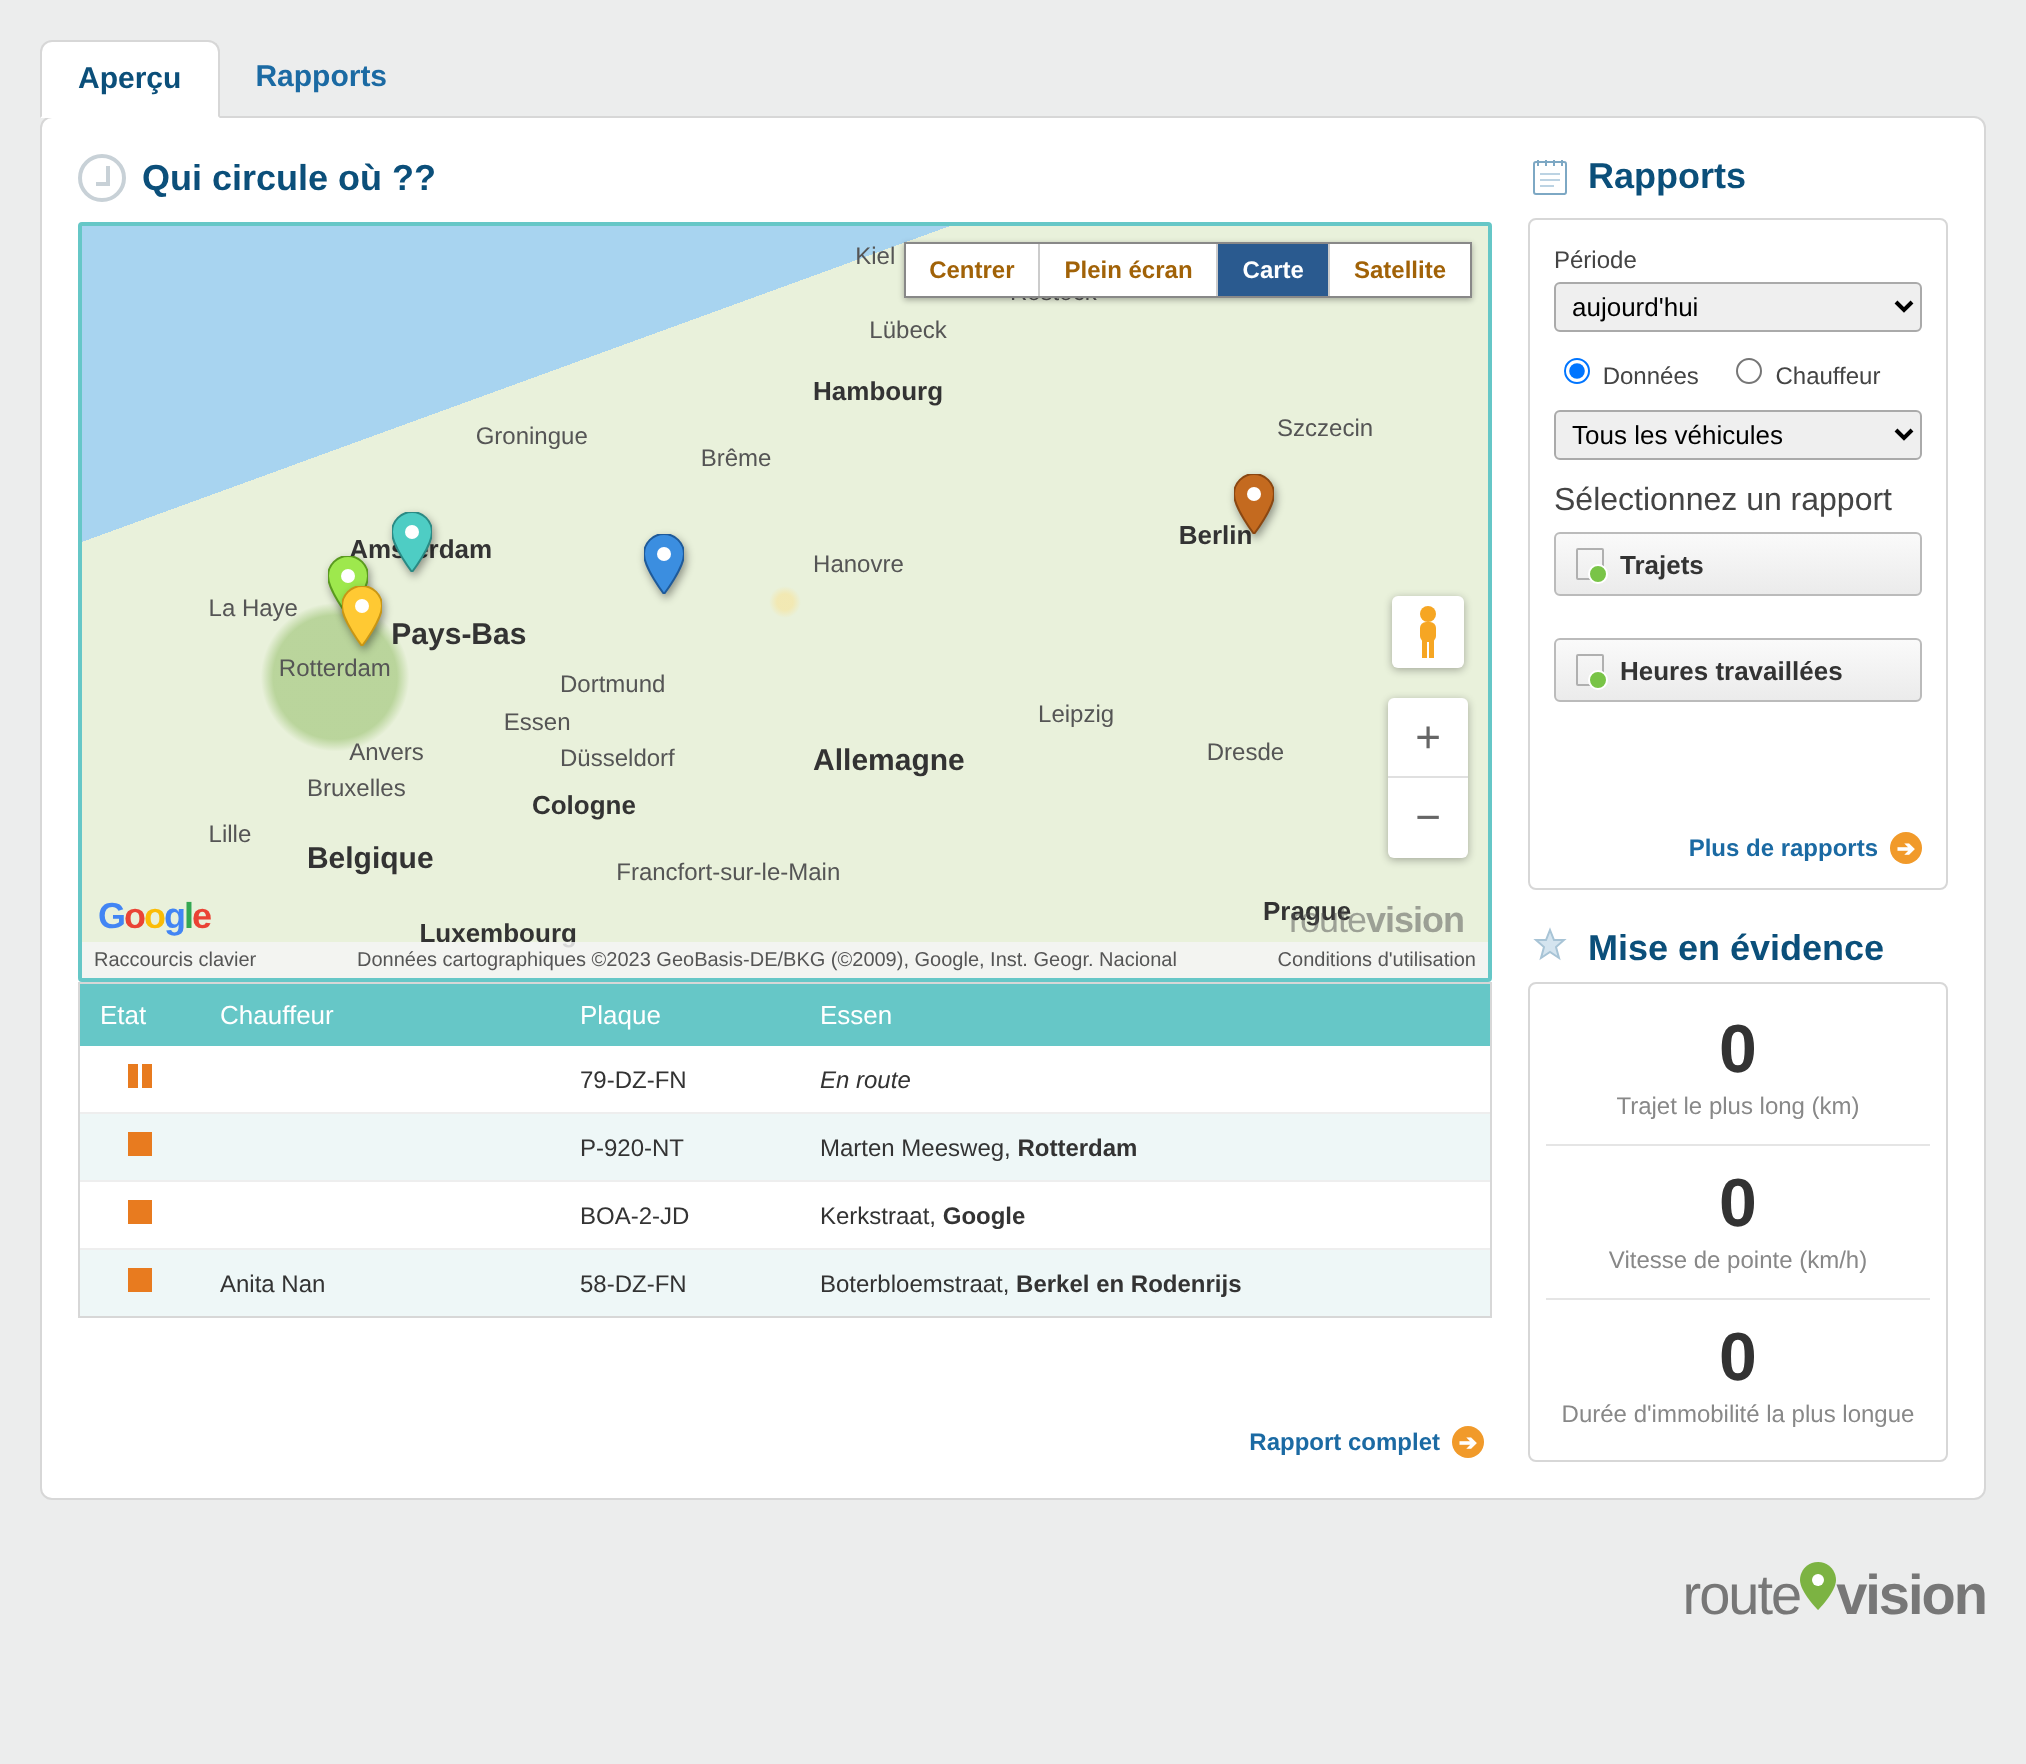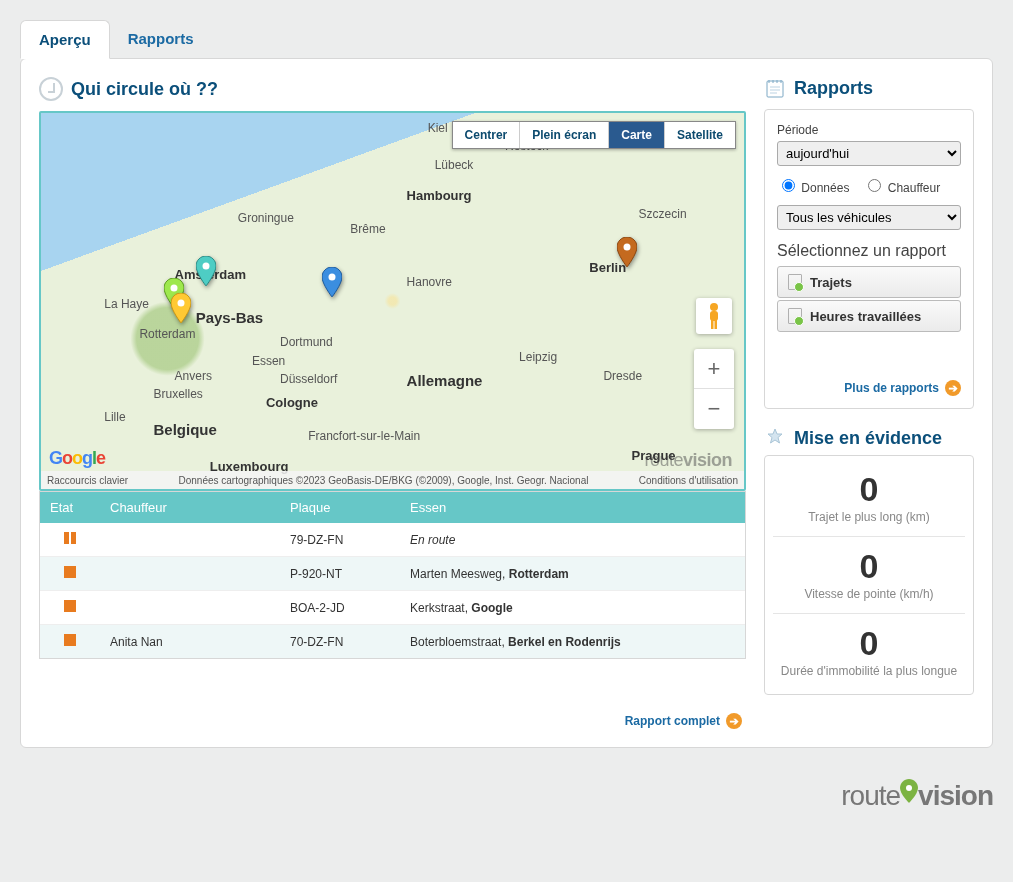--- a/index.html
+++ b/index.html
@@ -19,21 +19,21 @@
   .map-bg { position:absolute; inset:0;
     background:
       radial-gradient(circle at 18% 60%, rgba(139,185,93,.5) 5%, transparent 6%),
       radial-gradient(circle at 50% 50%, rgba(255,220,120,.4) 1%, transparent 2%),
       linear-gradient(160deg,#a8d4f0 0 25%,#e9f1db 25% 100%);
   }
   .city { position:absolute; font-size:12px; color:#555; white-space:nowrap; }
   .city.bold { font-weight:bold; color:#333; font-size:13px; }
   .city.big { font-weight:bold; font-size:15px; color:#333; }
   .map-ctrls { position:absolute; top:8px; right:8px; background:#fff; border:1px solid #888; display:flex; box-shadow:0 1px 3px rgba(0,0,0,.3); }
-  .mapbtn { padding:6px 12px; font-size:12px; font-weight:bold; color:#0c4a6e; border-right:1px solid #ccc; cursor:pointer; }
+  .mapbtn { padding:6px 12px; font-size:12px; font-weight:bold; color:#a16207; border-right:1px solid #ccc; cursor:pointer; }
   .mapbtn:last-child { border-right:none; }
   .mapbtn.active { background:#2a5a8f; color:#fff; }
   .zoom { position:absolute; right:10px; bottom:60px; width:40px; background:#fff; border-radius:3px; box-shadow:0 1px 4px rgba(0,0,0,.3); overflow:hidden; }
   .zbtn { height:40px; display:flex; align-items:center; justify-content:center; font-size:22px; color:#666; border-bottom:1px solid #e0e0e0; cursor:pointer; }
   .zbtn:last-child { border-bottom:none; }
   .pegman { position:absolute; right:12px; bottom:155px; width:36px; height:36px; background:#fff; border-radius:3px; box-shadow:0 1px 4px rgba(0,0,0,.3); display:flex; align-items:center; justify-content:center; }
   .pegsvg { width:22px; height:28px; }
   .pin { position:absolute; width:20px; height:30px; }
   .pin svg { width:100%; height:100%; filter:drop-shadow(1px 2px 2px rgba(0,0,0,.4)); }
   .mapfooter { position:absolute; left:0; right:0; bottom:0; height:18px; background:rgba(245,245,245,.85); font-size:10px; color:#555; display:flex; align-items:center; gap:10px; padding:0 6px; }
@@ -49,21 +49,21 @@
   .st-icon { display:inline-block; width:12px; height:12px; background:#e87b1f; }
   .st-icon.moving { background:linear-gradient(90deg,#e87b1f 40%,#fff 40% 60%,#e87b1f 60%); }
   .linklike { color:#1b6aa3; font-weight:bold; font-size:12px; cursor:pointer; display:inline-flex; align-items:center; gap:6px;margin-top:44px; }
   .arrowdot { width:16px; height:16px; border-radius:50%; background:#f19a2a; color:#fff; display:inline-flex; align-items:center; justify-content:center; font-size:11px; }
   .full-report { text-align:right; padding:10px 4px 0; }
   .card { border:1px solid #d7d7d7; border-radius:4px; padding:12px; }
   .card label { font-size:12px; color:#444; }
   select { width:100%; padding:3px 4px; margin-top:4px; font-size:13px; border:1px solid #aaa; border-radius:3px; }
   .radios { display:flex; gap:14px; margin:10px 0 6px; font-size:12px; }
   .report-label { font-size:16px; color:#444; margin:12px 0 6px; }
-  .rpt-btn { display:flex; align-items:center; gap:8px; width:100%; padding:7px 10px; margin-bottom:2px; border:1px solid #bbb; border-radius:3px; background:linear-gradient(#fafafa,#ebebeb); font-size:13px; font-weight:bold; color:#333; cursor:pointer; text-align:center; }
+  .rpt-btn { display:flex; align-items:center; gap:8px; width:100%; padding:7px 10px; margin-bottom:21px; border:1px solid #bbb; border-radius:3px; background:linear-gradient(#fafafa,#ebebeb); font-size:13px; font-weight:bold; color:#333; cursor:pointer; text-align:center; }
   .rpt-icon { width:14px; height:16px; border:1px solid #b0b0b0; border-radius:1px; position:relative; }
   .rpt-icon:after { content:""; position:absolute; right:-3px; bottom:-3px; width:8px; height:8px; border-radius:50%; background:#79c447; border:1px solid #fff; }
   .more-rpts { text-align:right; margin-top:4px; }
   .hi-sec .section-header { margin-bottom:6px; }
   .highlight { text-align:center; padding:12px 4px; border-bottom:1px solid #e5e5e5; }
   .highlight:last-child { border-bottom:none; }
   .hval { font-size:34px; font-weight:bold; color:#333; line-height:1; }
   .hlabel { font-size:12px; color:#888; margin-top:4px; }
   .brand { text-align:right; padding:10px 20px 20px; font-size:28px; color:#777; font-weight:400; letter-spacing:-1px; }
   .brand b { font-weight:700; color:#777; }
@@ -193,21 +193,21 @@
               </tr>
               <tr>
                 <td style="text-align: center;"><span class="st-icon"></span></td>
                 <td></td>
                 <td>BOA-2-JD</td>
                 <td>Kerkstraat, <b>Google</b></td>
               </tr>
               <tr>
                 <td style="text-align: center;"><span class="st-icon"></span></td>
                 <td>Anita Nan</td>
-                <td>70-DZ-FN</td>
+                <td>58-DZ-FN</td>
                 <td>Boterbloemstraat, <b>Berkel en Rodenrijs</b></td>
               </tr>
             </tbody>
         </table>
       </div>
 
       <div class="full-report">
         <span class="linklike">
           <span>Rapport complet</span>
           <span class="arrowdot">➔</span>

